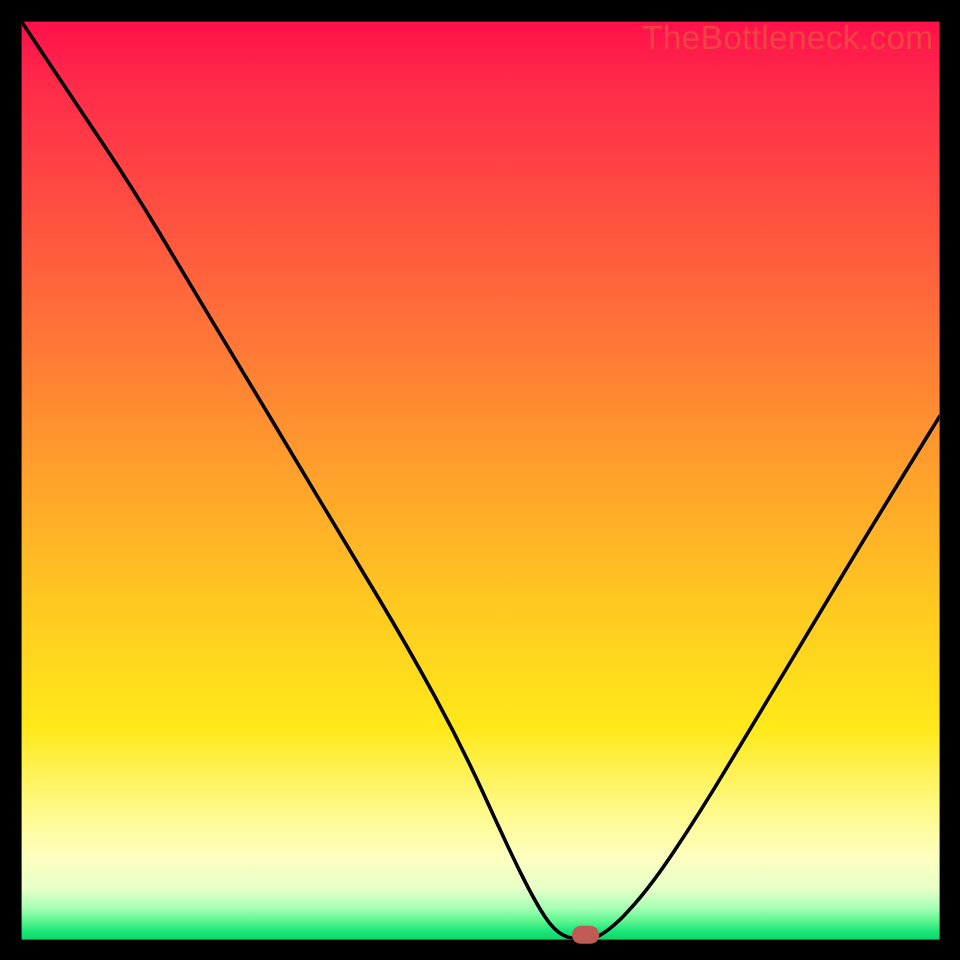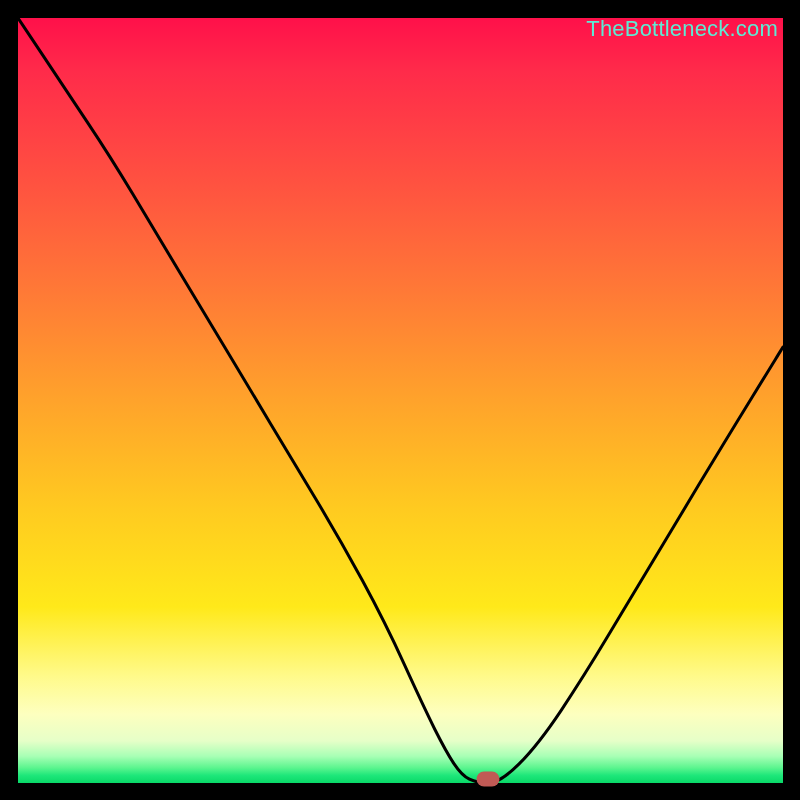--- a/index.html
+++ b/index.html
@@ -54,22 +54,22 @@
     width: 23px;
     height: 15px;
     border-radius: 8px;
     background: #c05a55;
     transform: translate(-50%, -50%);
   }
   .watermark {
     position: absolute;
     top: -2px;
     right: 5px;
-    color: #5eead4;
-    font-size: 22px;
+    color: #ef4444;
+    font-size: 28px;
     font-weight: 500;
     letter-spacing: 0.2px;
     user-select: none;
   }
 </style>
 </head>
 <body>
 
 <div class="wrap">
 

